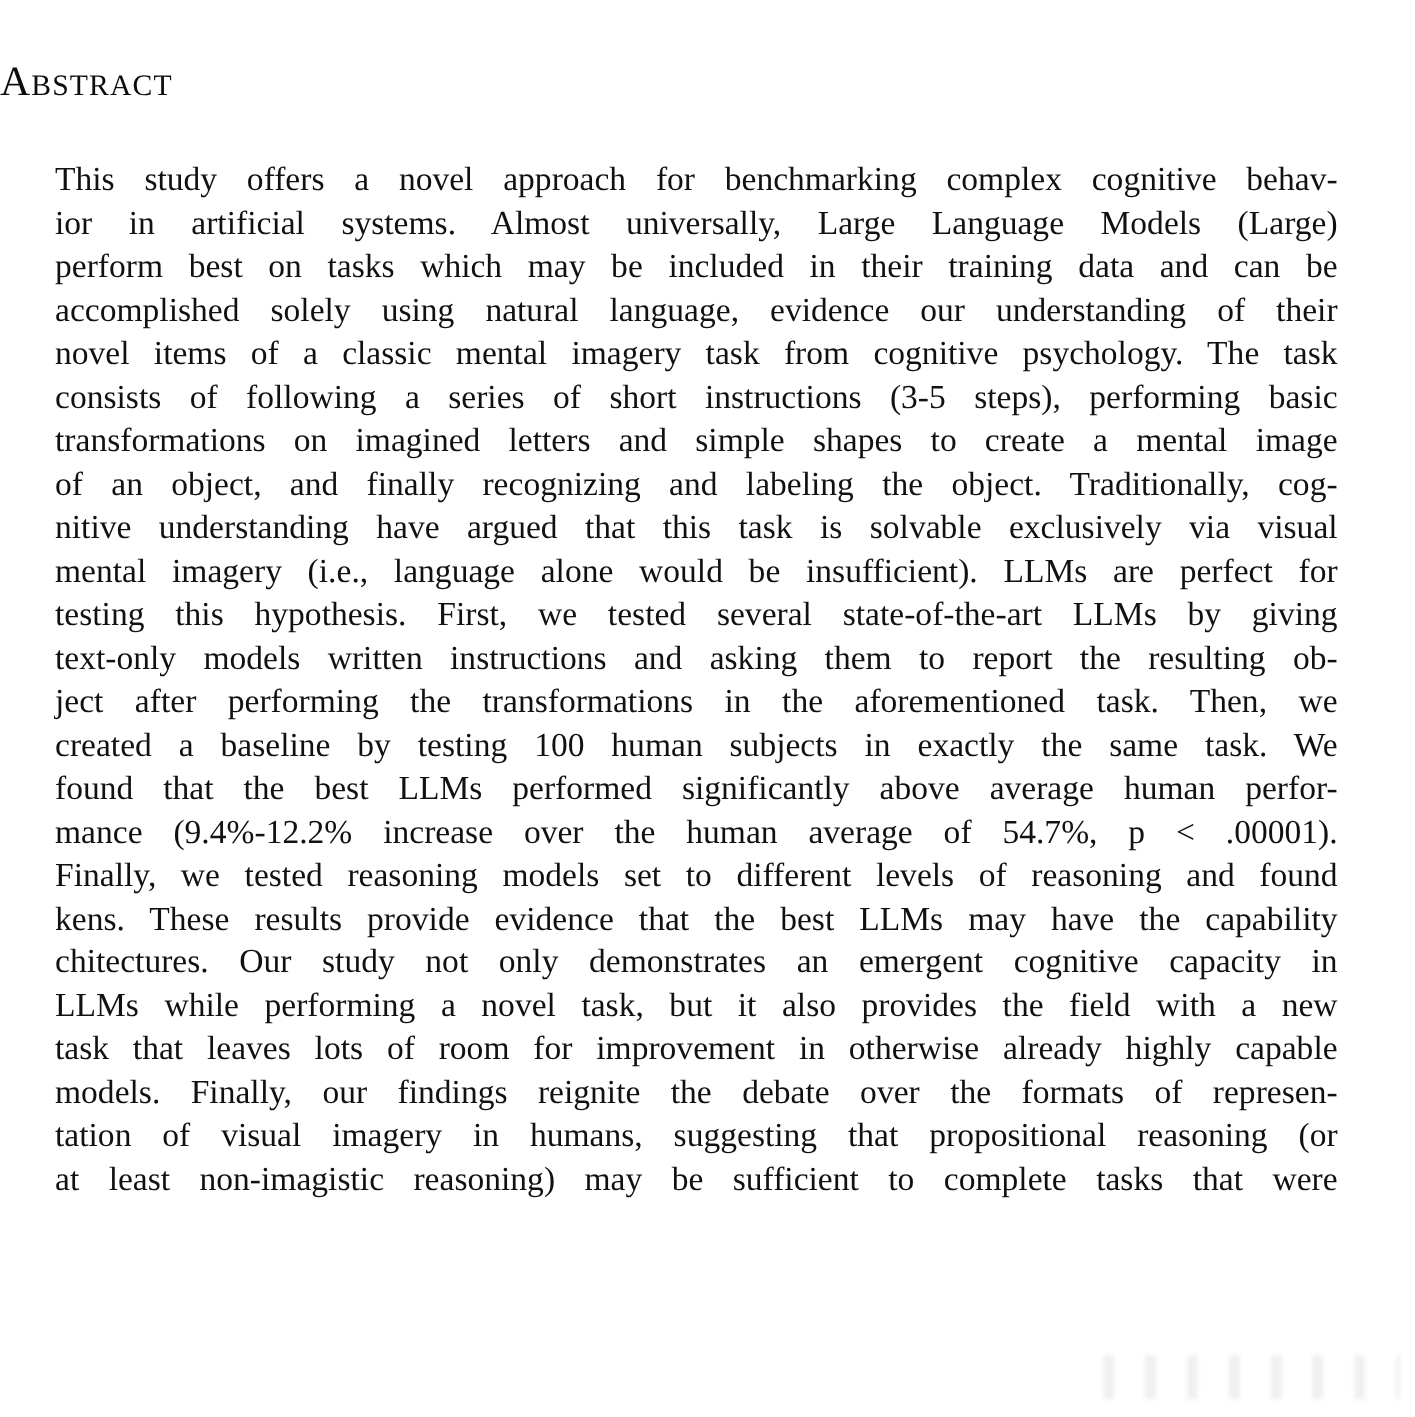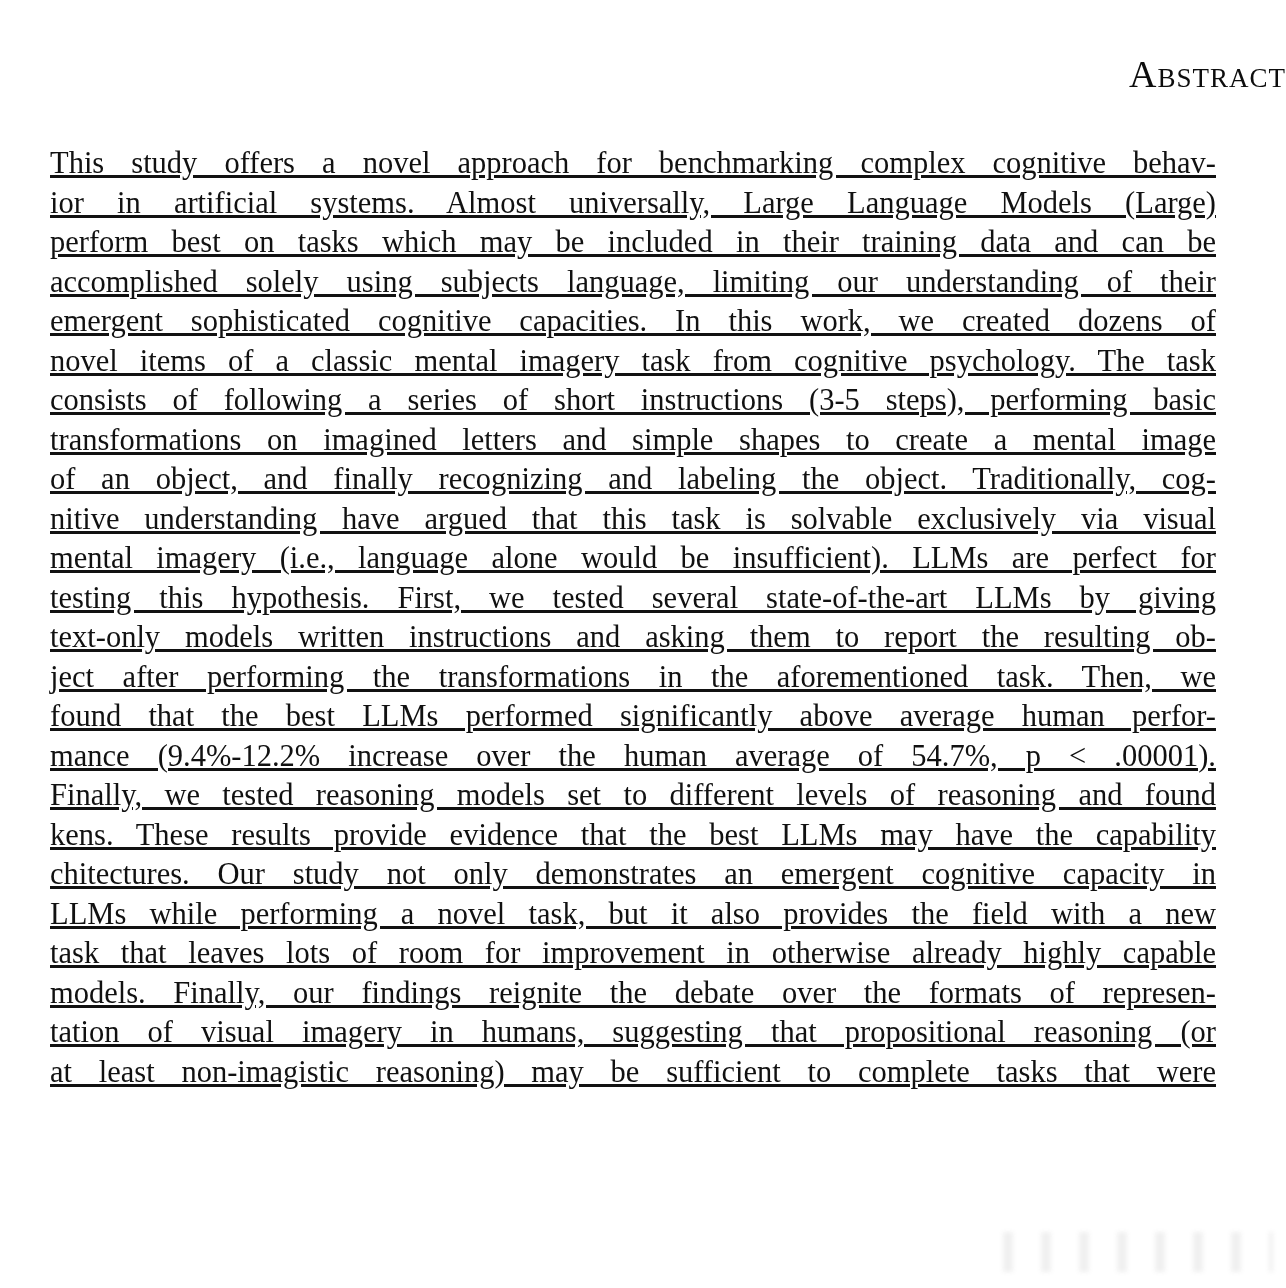--- a/index.html
+++ b/index.html
@@ -3,25 +3,25 @@
 <meta charset="utf-8">
 <style>
   html, body { margin: 0; padding: 0; background: #ffffff; }
   body {
     width: 1286px; height: 1288px; position: relative; overflow: hidden;
     font-family: "Liberation Serif", "DejaVu Serif", serif;
     color: #111111;
   }
   .title {
     position: absolute; top: 52px; left: 0; width: 1286px;
-    text-align: right; font-size: 38px; line-height: 44px;
+    text-align: left; font-size: 38px; line-height: 44px;
     font-variant: small-caps; letter-spacing: 1px; color: #0d0d0d;
   }
   .body {
-    position: absolute; top: 144px; left: 50px; width: 1166px; text-decoration: underline;
+    position: absolute; top: 144px; left: 50px; width: 1166px;
   }
   .line {
     display: block; height: 39.5px; line-height: 39.5px;
     font-size: 30.5px; white-space: nowrap;
     text-align: justify; text-align-last: justify;
   }
   .line.last { text-align-last: left; }
   .watermark {
     position: absolute; left: 1003px; top: 1232px; width: 270px; height: 40px;
     opacity: 0.12;
@@ -31,31 +31,31 @@
 </style>
 </head>
 <body>
 
 <div class="title">Abstract</div>
 
 <div class="body">
   <span class="line">This study offers a novel approach for benchmarking complex cognitive behav-</span>
   <span class="line">ior in artificial systems.  Almost universally, Large Language Models (Large)</span>
   <span class="line">perform best on tasks which may be included in their training data and can be</span>
-  <span class="line">accomplished solely using subjects language, limiting our understanding of their</span>
-  <span class="line">emergent sophisticated cognitive capacities.  In this work, we created dozens of</span>
+  <span class="line">accomplished solely using natural language, evidence our understanding of their</span>
   <span class="line">novel items of a classic mental imagery task from cognitive psychology. The task</span>
   <span class="line">consists of following a series of short instructions (3-5 steps), performing basic</span>
   <span class="line">transformations on imagined letters and simple shapes to create a mental image</span>
   <span class="line">of an object, and finally recognizing and labeling the object.  Traditionally, cog-</span>
   <span class="line">nitive understanding have argued that this task is solvable exclusively via visual</span>
   <span class="line">mental imagery (i.e., language alone would be insufficient). LLMs are perfect for</span>
   <span class="line">testing this hypothesis.  First, we tested several state-of-the-art LLMs by giving</span>
   <span class="line">text-only models written instructions and asking them to report the resulting ob-</span>
   <span class="line">ject after performing the transformations in the aforementioned task.  Then, we</span>
+  <span class="line">created a baseline by testing 100 human subjects in exactly the same task.  We</span>
   <span class="line">found that the best LLMs performed significantly above average human perfor-</span>
   <span class="line">mance (9.4%-12.2% increase over the human average of 54.7%, p &lt; .00001).</span>
   <span class="line">Finally, we tested reasoning models set to different levels of reasoning and found</span>
   <span class="line">kens. These results provide evidence that the best LLMs may have the capability</span>
   <span class="line">chitectures.  Our study not only demonstrates an emergent cognitive capacity in</span>
   <span class="line">LLMs while performing a novel task, but it also provides the field with a new</span>
   <span class="line">task that leaves lots of room for improvement in otherwise already highly capable</span>
   <span class="line">models.  Finally, our findings reignite the debate over the formats of represen-</span>
   <span class="line">tation of visual imagery in humans, suggesting that propositional reasoning (or</span>
   <span class="line">at least non-imagistic reasoning) may be sufficient to complete tasks that were</span>

